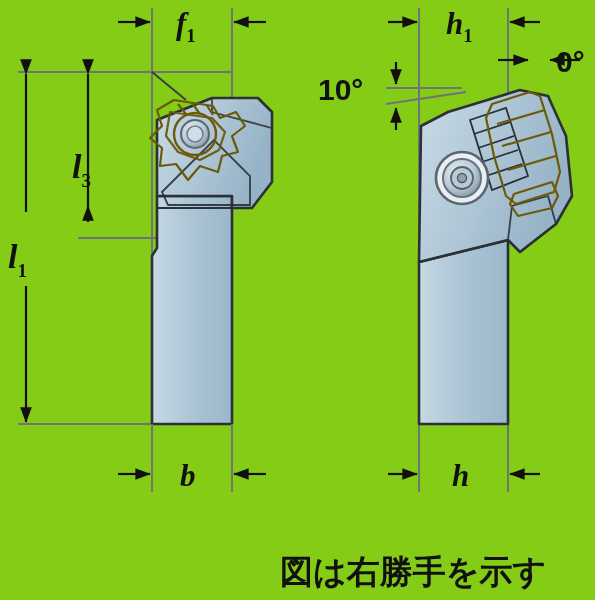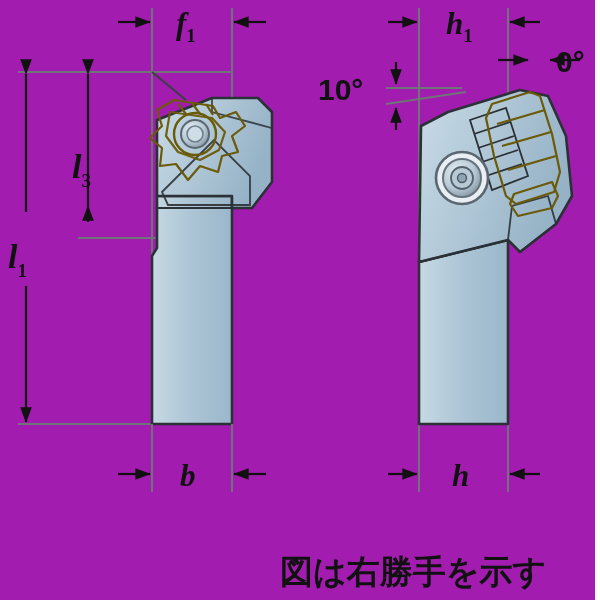--- a/index.html
+++ b/index.html
@@ -1,18 +1,18 @@
 <!DOCTYPE html>
 <html><head>
 <meta charset="utf-8">
 <style>
   html,body{margin:0;padding:0;background:#ffffff;}
   body{width:600px;height:600px;overflow:hidden;
        font-family:"Liberation Sans",sans-serif;}
-  #stage{position:relative;width:595px;height:600px;background:#a21caf;}
+  #stage{position:relative;width:595px;height:600px;background:#84cc16;}
   svg#drawing{position:absolute;left:0;top:0;width:600px;height:600px;display:block;}
 
   .dimtxt{font-family:"Liberation Serif",serif;font-style:italic;font-weight:700;fill:#111;}
   .angtxt{font-family:"Liberation Sans",sans-serif;font-weight:700;fill:#111;}
   .jptxt{font-family:"DejaVu Sans",sans-serif;font-weight:700;fill:#111;}
   .sub{font-size:19px;font-style:normal;font-weight:700;}
 
   .extline{stroke:#6e7478;stroke-width:2;fill:none;}
   .dimline{stroke:#111;stroke-width:2.2;fill:none;}
   .leadline{stroke:#3a3f43;stroke-width:2;fill:none;}

